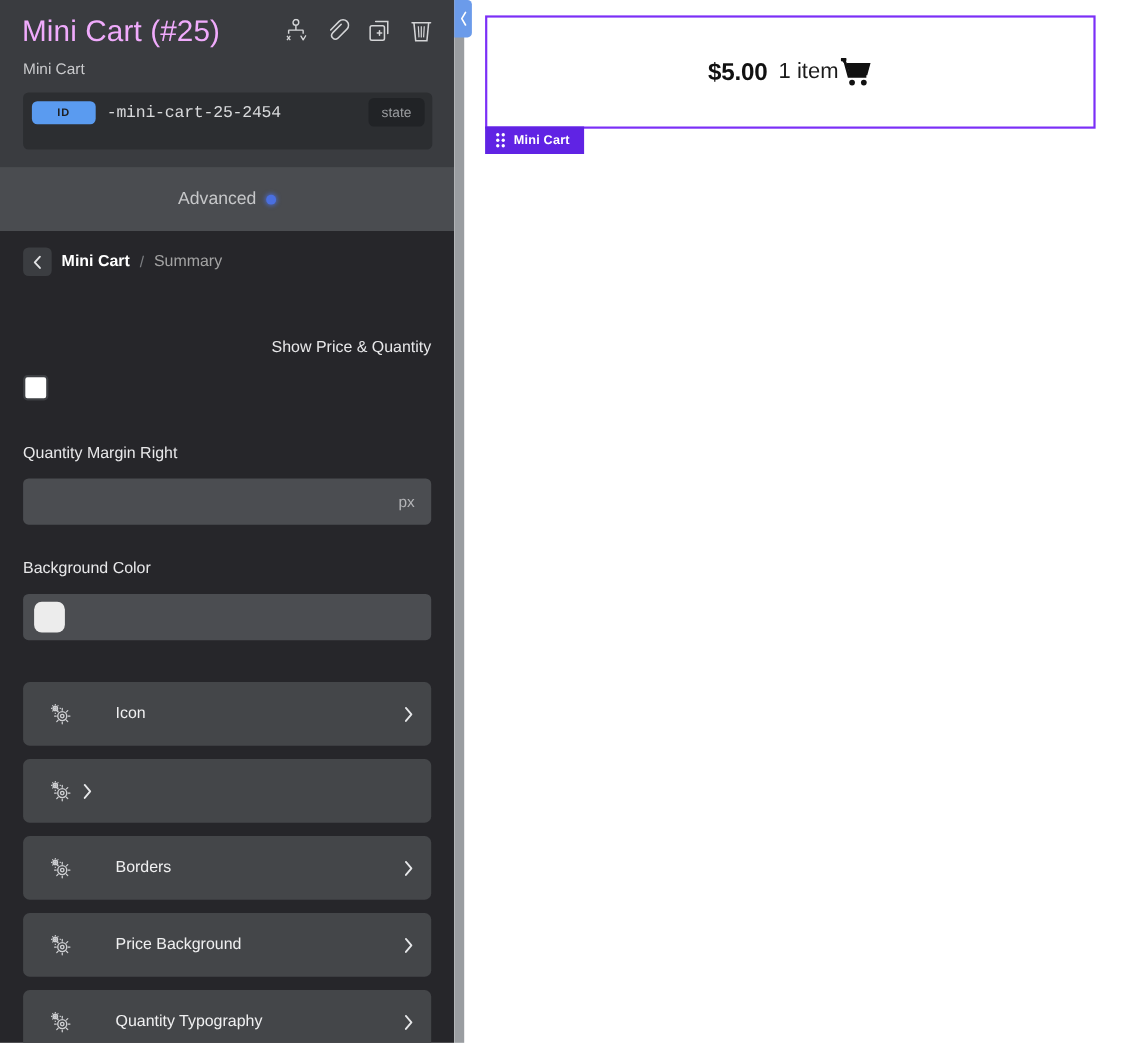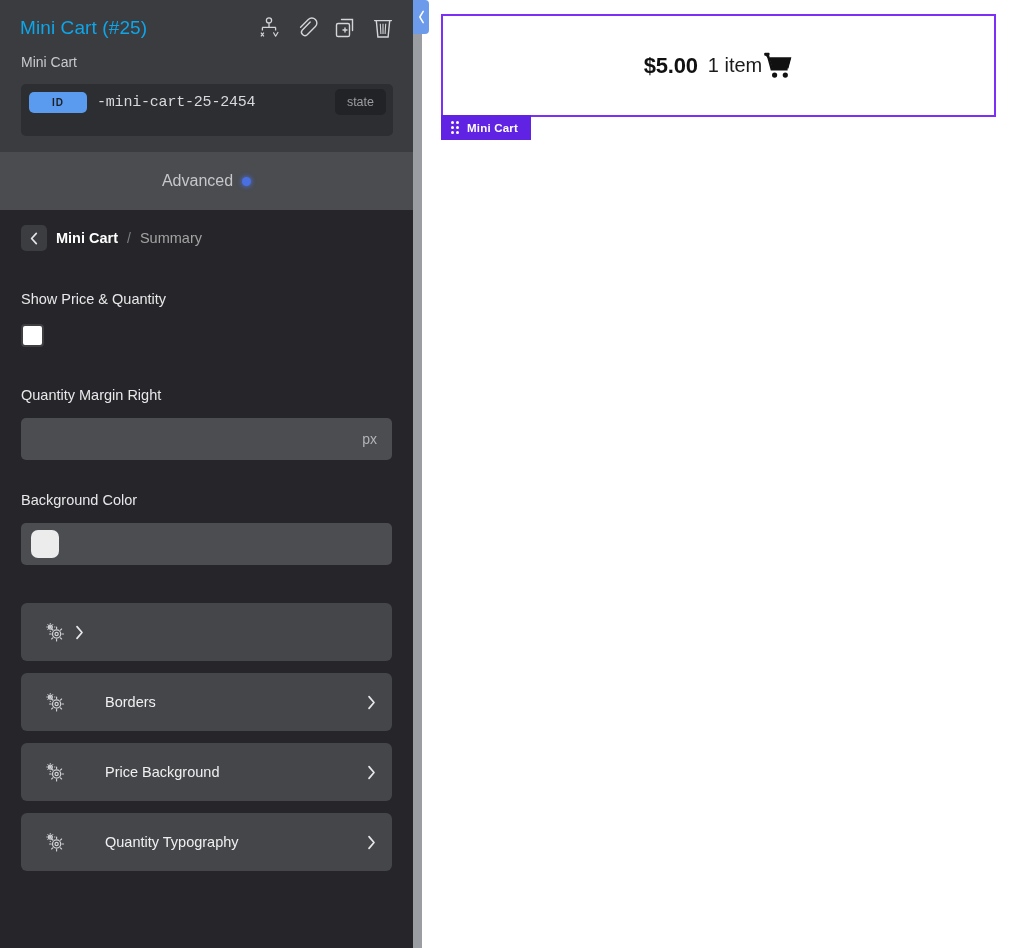--- a/index.html
+++ b/index.html
@@ -34,22 +34,22 @@
     position: relative;
   }
   .header-top {
     display: flex;
     align-items: center;
     justify-content: space-between;
     padding: 8px 18px 0 20px;
     height: 40px;
   }
   .panel-title {
-    color: #0ea5e9;
-    font-size: 19px;
+    color: #f0abfc;
+    font-size: 27px;
     font-weight: 400;
     letter-spacing: .1px;
     white-space: nowrap;
   }
   .header-icons {
     display: flex;
     align-items: center;
     gap: 14px;
   }
   .hdr-ico {
@@ -408,40 +408,58 @@
     <div class="bc-back">
       <svg width="8" height="13" viewBox="0 0 8 13" fill="none" stroke="#e3e4e6" stroke-width="1.7" stroke-linecap="round" stroke-linejoin="round">
         <path d="M6.3 1.4 L1.6 6.5 L6.3 11.6"></path>
       </svg>
     </div>
     <span class="bc-current">Mini Cart</span>
     <span class="bc-sep">/</span>
     <span class="bc-sub">Summary</span>
   </div>
 
-  <div class="ctrl-block" style="margin-top:39px;">
+  <div class="ctrl-block" style="margin-top:56px;text-align:right;">
     <div class="ctrl-label">Show Price &amp; Quantity</div>
     <div class="checkbox-ctrl" style="margin-top:17px;"></div>
   </div>
 
   <div class="ctrl-block" style="margin-top:40px;">
     <div class="ctrl-label">Quantity Margin Right</div>
     <div class="text-field" style="margin-top:15px;">
       <span class="unit">px</span>
     </div>
   </div>
 
   <div class="ctrl-block" style="margin-top:32px;">
     <div class="ctrl-label">Background Color</div>
     <div class="color-field" style="margin-top:15px;">
       <div class="color-swatch" style="background: rgb(236, 236, 236);"></div>
     </div>
   </div>
 
   <div class="ctrl-block" style="margin-top:38px;" id="section-list">
+      <div class="section-row">
+        <span class="sec-icon">
+          <svg width="22" height="22" viewBox="0 0 22 22" fill="none" stroke="#cfd0d3" stroke-width="1.25">
+            <circle cx="6.3" cy="6.0" r="2.0"></circle>
+            <circle cx="6.3" cy="6.0" r="0.75"></circle>
+            <path d="M6.3 3.2 v-1.1 M6.3 9.9 v1.1 M3.5 6.0 h-1.1 M10.2 6.0 h1.1 M4.3 4.0 l-0.8 -0.8 M8.3 8.0 l0.8 0.8 M8.3 4.0 l0.8 -0.8 M4.3 8.0 l-0.8 0.8" stroke-width="1"></path>
+            <circle cx="12.6" cy="13.0" r="4.1"></circle>
+            <circle cx="12.6" cy="13.0" r="1.6"></circle>
+            <path d="M12.6 7.6 v-1.6 M12.6 18.4 v1.6 M7.2 13.0 h-1.6 M18.0 13.0 h1.6 M8.8 9.2 l-1.2 -1.2 M16.4 16.8 l1.2 1.2 M16.4 9.2 l1.2 -1.2 M8.8 16.8 l-1.2 1.2" stroke-width="1.15" stroke-linecap="round"></path>
+          </svg>
+        </span>
+        <span class="sec-label">Icon</span>
+        <span class="sec-chev">
+          <svg width="9" height="15" viewBox="0 0 9 15" fill="none" stroke="#e6e7e9" stroke-width="1.7" stroke-linecap="round" stroke-linejoin="round">
+            <path d="M2.0 1.6 L7.0 7.5 L2.0 13.4"></path>
+          </svg>
+        </span>
+      </div>
       <div class="section-row">
         <span class="sec-icon">
           <svg width="22" height="22" viewBox="0 0 22 22" fill="none" stroke="#cfd0d3" stroke-width="1.25">
             <circle cx="6.3" cy="6.0" r="2.0"></circle>
             <circle cx="6.3" cy="6.0" r="0.75"></circle>
             <path d="M6.3 3.2 v-1.1 M6.3 9.9 v1.1 M3.5 6.0 h-1.1 M10.2 6.0 h1.1 M4.3 4.0 l-0.8 -0.8 M8.3 8.0 l0.8 0.8 M8.3 4.0 l0.8 -0.8 M4.3 8.0 l-0.8 0.8" stroke-width="1"></path>
             <circle cx="12.6" cy="13.0" r="4.1"></circle>
             <circle cx="12.6" cy="13.0" r="1.6"></circle>
             <path d="M12.6 7.6 v-1.6 M12.6 18.4 v1.6 M7.2 13.0 h-1.6 M18.0 13.0 h1.6 M8.8 9.2 l-1.2 -1.2 M16.4 16.8 l1.2 1.2 M16.4 9.2 l1.2 -1.2 M8.8 16.8 l-1.2 1.2" stroke-width="1.15" stroke-linecap="round"></path>
           </svg>

